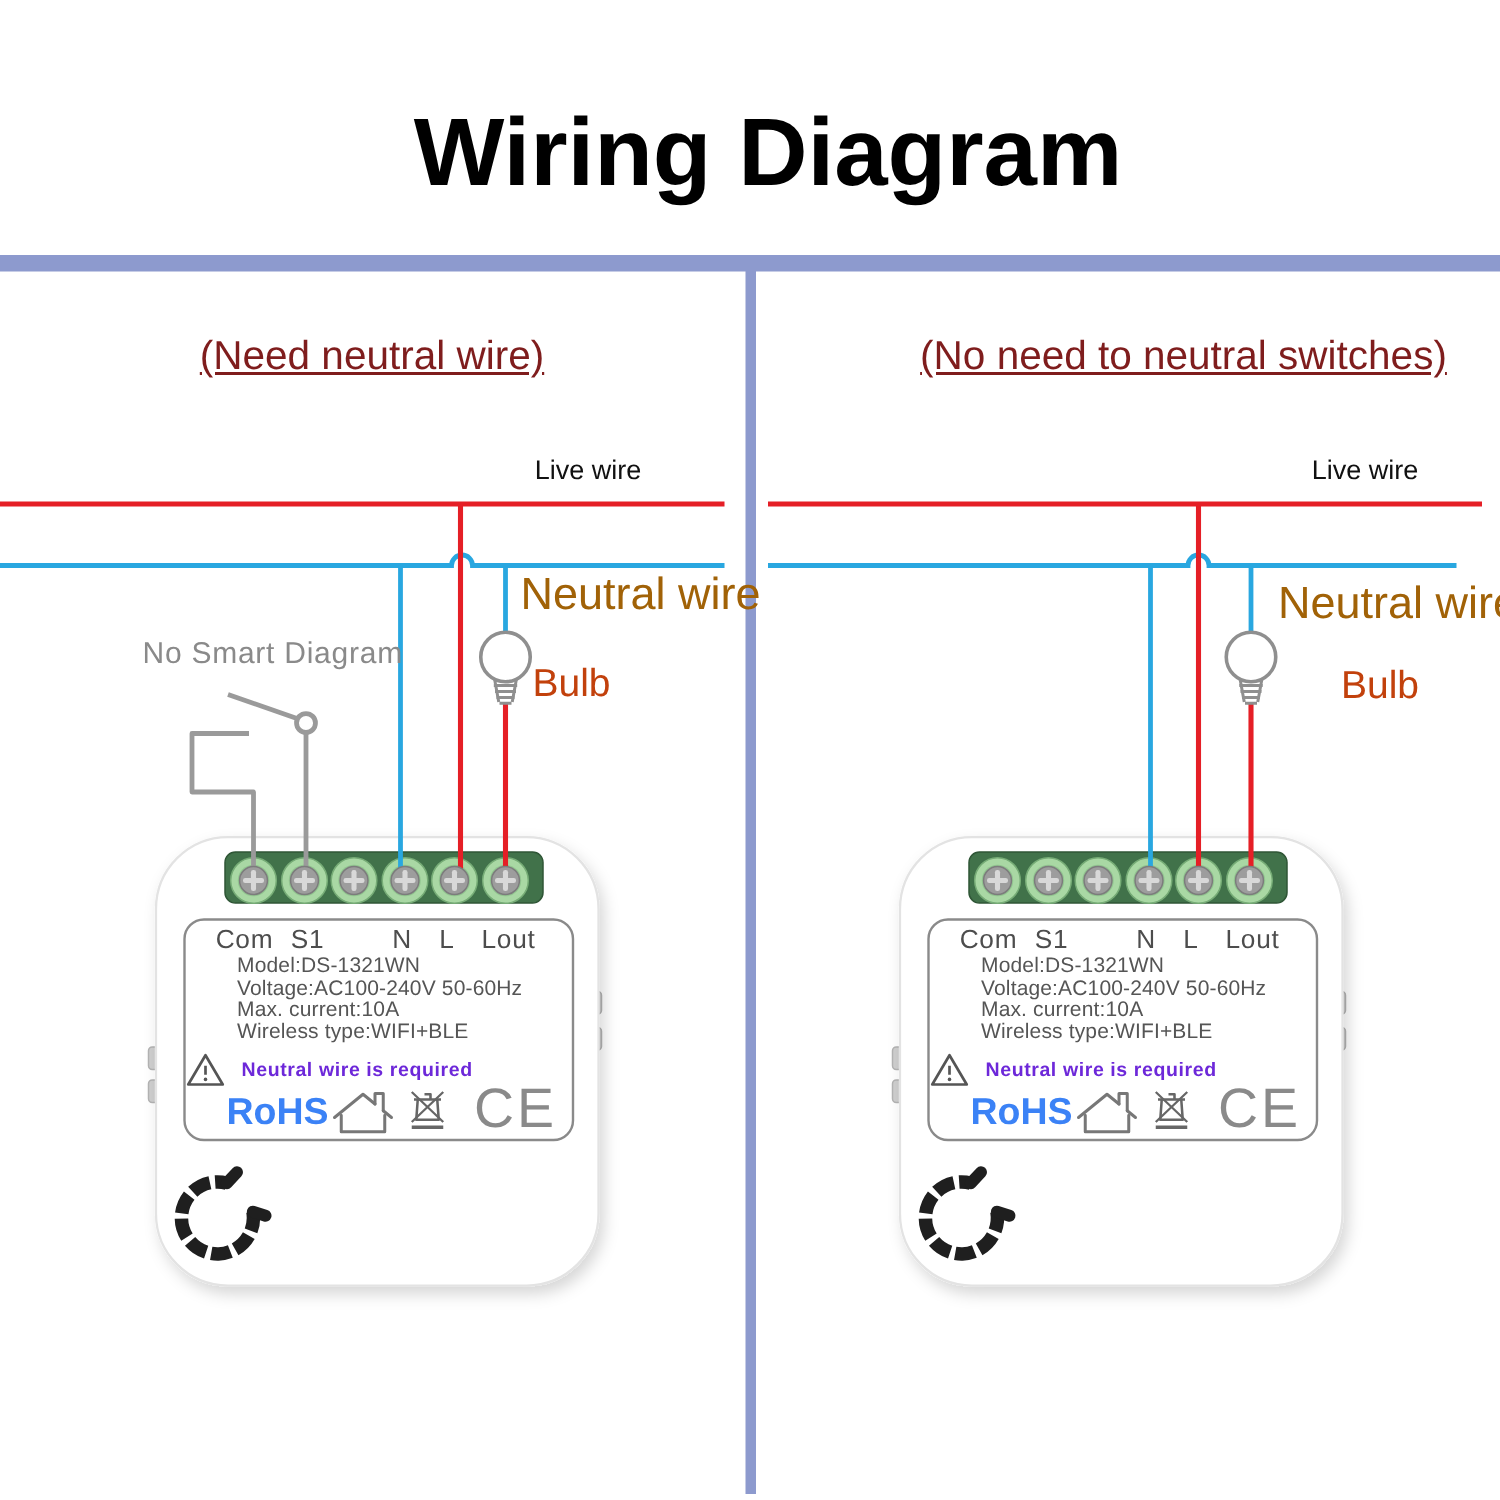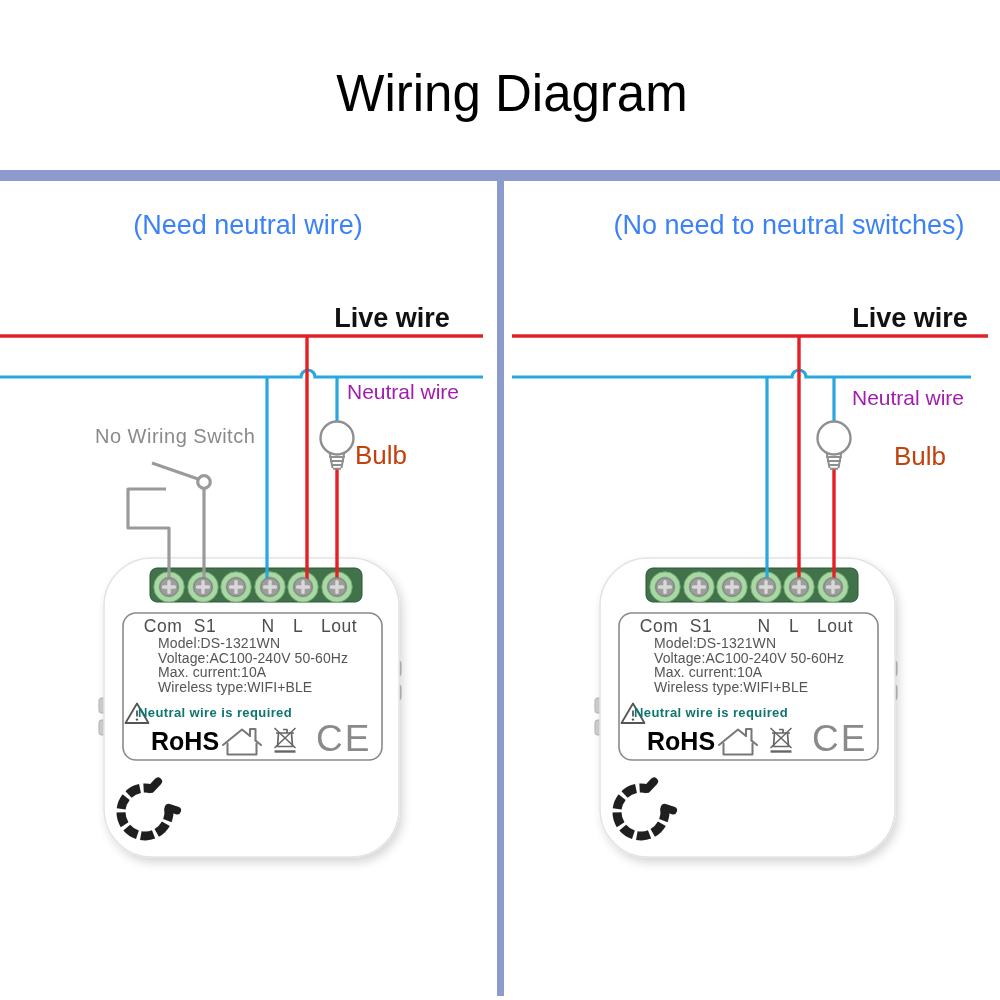--- a/index.html
+++ b/index.html
@@ -1,38 +1,38 @@
 <!DOCTYPE html>
 <html><head>
 <meta charset="utf-8">
 <style>
   html,body{margin:0;padding:0;}
   body{width:1000px;height:1000px;position:relative;background:#ffffff;
        font-family:"Liberation Sans",sans-serif;overflow:hidden;}
   .abs{position:absolute;white-space:nowrap;}
   .ctr{transform:translateX(-50%);}
-  #title{top:64px;left:512px;font-size:51px;font-weight:normal;color:#000;letter-spacing:0px;}
-  .panel-header{top:210px;font-size:27px;color:#3b82f6;}
-  .live-label{top:303px;font-size:27px;color:#111;font-weight:bold;}
-  .neutral-label{font-size:21px;color:#a21caf;}
+  #title{top:64px;left:512px;font-size:64px;font-weight:bold;color:#000;letter-spacing:0px;}
+  .panel-header{top:222px;font-size:27px;color:#7f1d1d;text-decoration:underline;}
+  .live-label{top:303px;font-size:18px;color:#111;}
+  .neutral-label{font-size:30px;color:#a16207;}
   .bulb-label{font-size:26px;color:#c2410c;}
   #no-smart-switch{top:425px;left:95px;font-size:20px;color:#8a8a8a;letter-spacing:0.5px;}
   .bar{position:absolute;background:#8D9ACE;}
   #top-bar{left:0;top:170px;width:1000px;height:11px;}
   #divider{left:497px;top:170px;width:7px;height:826px;}
   svg{position:absolute;left:0;top:0;}
   
   .device-overlay{position:absolute;top:0;width:864px;height:1000px;pointer-events:none;}
   .term-label{position:absolute;top:616px;transform:translateX(-50%);
               font-size:17.5px;color:#4d4d4d;letter-spacing:0.5px;white-space:nowrap;}
   .info-block{position:absolute;left:146px;top:636px;font-size:14px;line-height:14.6px;
               color:#555;letter-spacing:0.1px;margin-left:12px;}
-  .warning-text{position:absolute;left:138px;top:705px;font-size:13px;font-weight:600;
-                color:#0f766e;letter-spacing:0.4px;}
-  .rohs{position:absolute;left:151px;top:727px;font-size:25px;font-weight:bold;color:#000000;}
+  .warning-text{position:absolute;left:161px;top:705px;font-size:13px;font-weight:600;
+                color:#6d28d9;letter-spacing:0.4px;}
+  .rohs{position:absolute;left:151px;top:727px;font-size:25px;font-weight:bold;color:#3b82f6;}
   .ce{position:absolute;left:316px;top:718px;font-size:37px;font-weight:normal;
       color:#8a8a8a;letter-spacing:2px;}
 </style>
 </head>
 <body>
 
 <div id="top-bar" class="bar"></div>
 <div id="divider" class="bar"></div>
 
 <svg width="1000" height="1000" viewBox="0 0 1000 1000">
@@ -158,21 +158,21 @@
     <use href="#screw" transform="translate(833,587)"></use>
   </g>
 </svg>
 
 <div id="title" class="abs ctr">Wiring Diagram</div>
 
 <div class="abs ctr panel-header" style="left:248px">(Need neutral wire)</div>
 <div class="abs ctr live-label" style="left:392px">Live wire</div>
 <div class="abs neutral-label" style="left:347px;top:380px">Neutral wire</div>
 <div class="abs bulb-label" style="left:355px;top:440px">Bulb</div>
-<div id="no-smart-switch" class="abs">No Wiring Switch</div>
+<div id="no-smart-switch" class="abs">No Smart Diagram</div>
 
 <div class="abs ctr panel-header" style="left:789px">(No need to neutral switches)</div>
 <div class="abs ctr live-label" style="left:910px">Live wire</div>
 <div class="abs neutral-label" style="left:852px;top:386px">Neutral wire</div>
 <div class="abs bulb-label" style="left:894px;top:441px">Bulb</div>
 
 <div class="device-overlay" style="left:0">
   <span class="term-label" style="left:163px">Com</span>
   <span class="term-label" style="left:205px">S1</span>
   <span class="term-label" style="left:268px">N</span>

